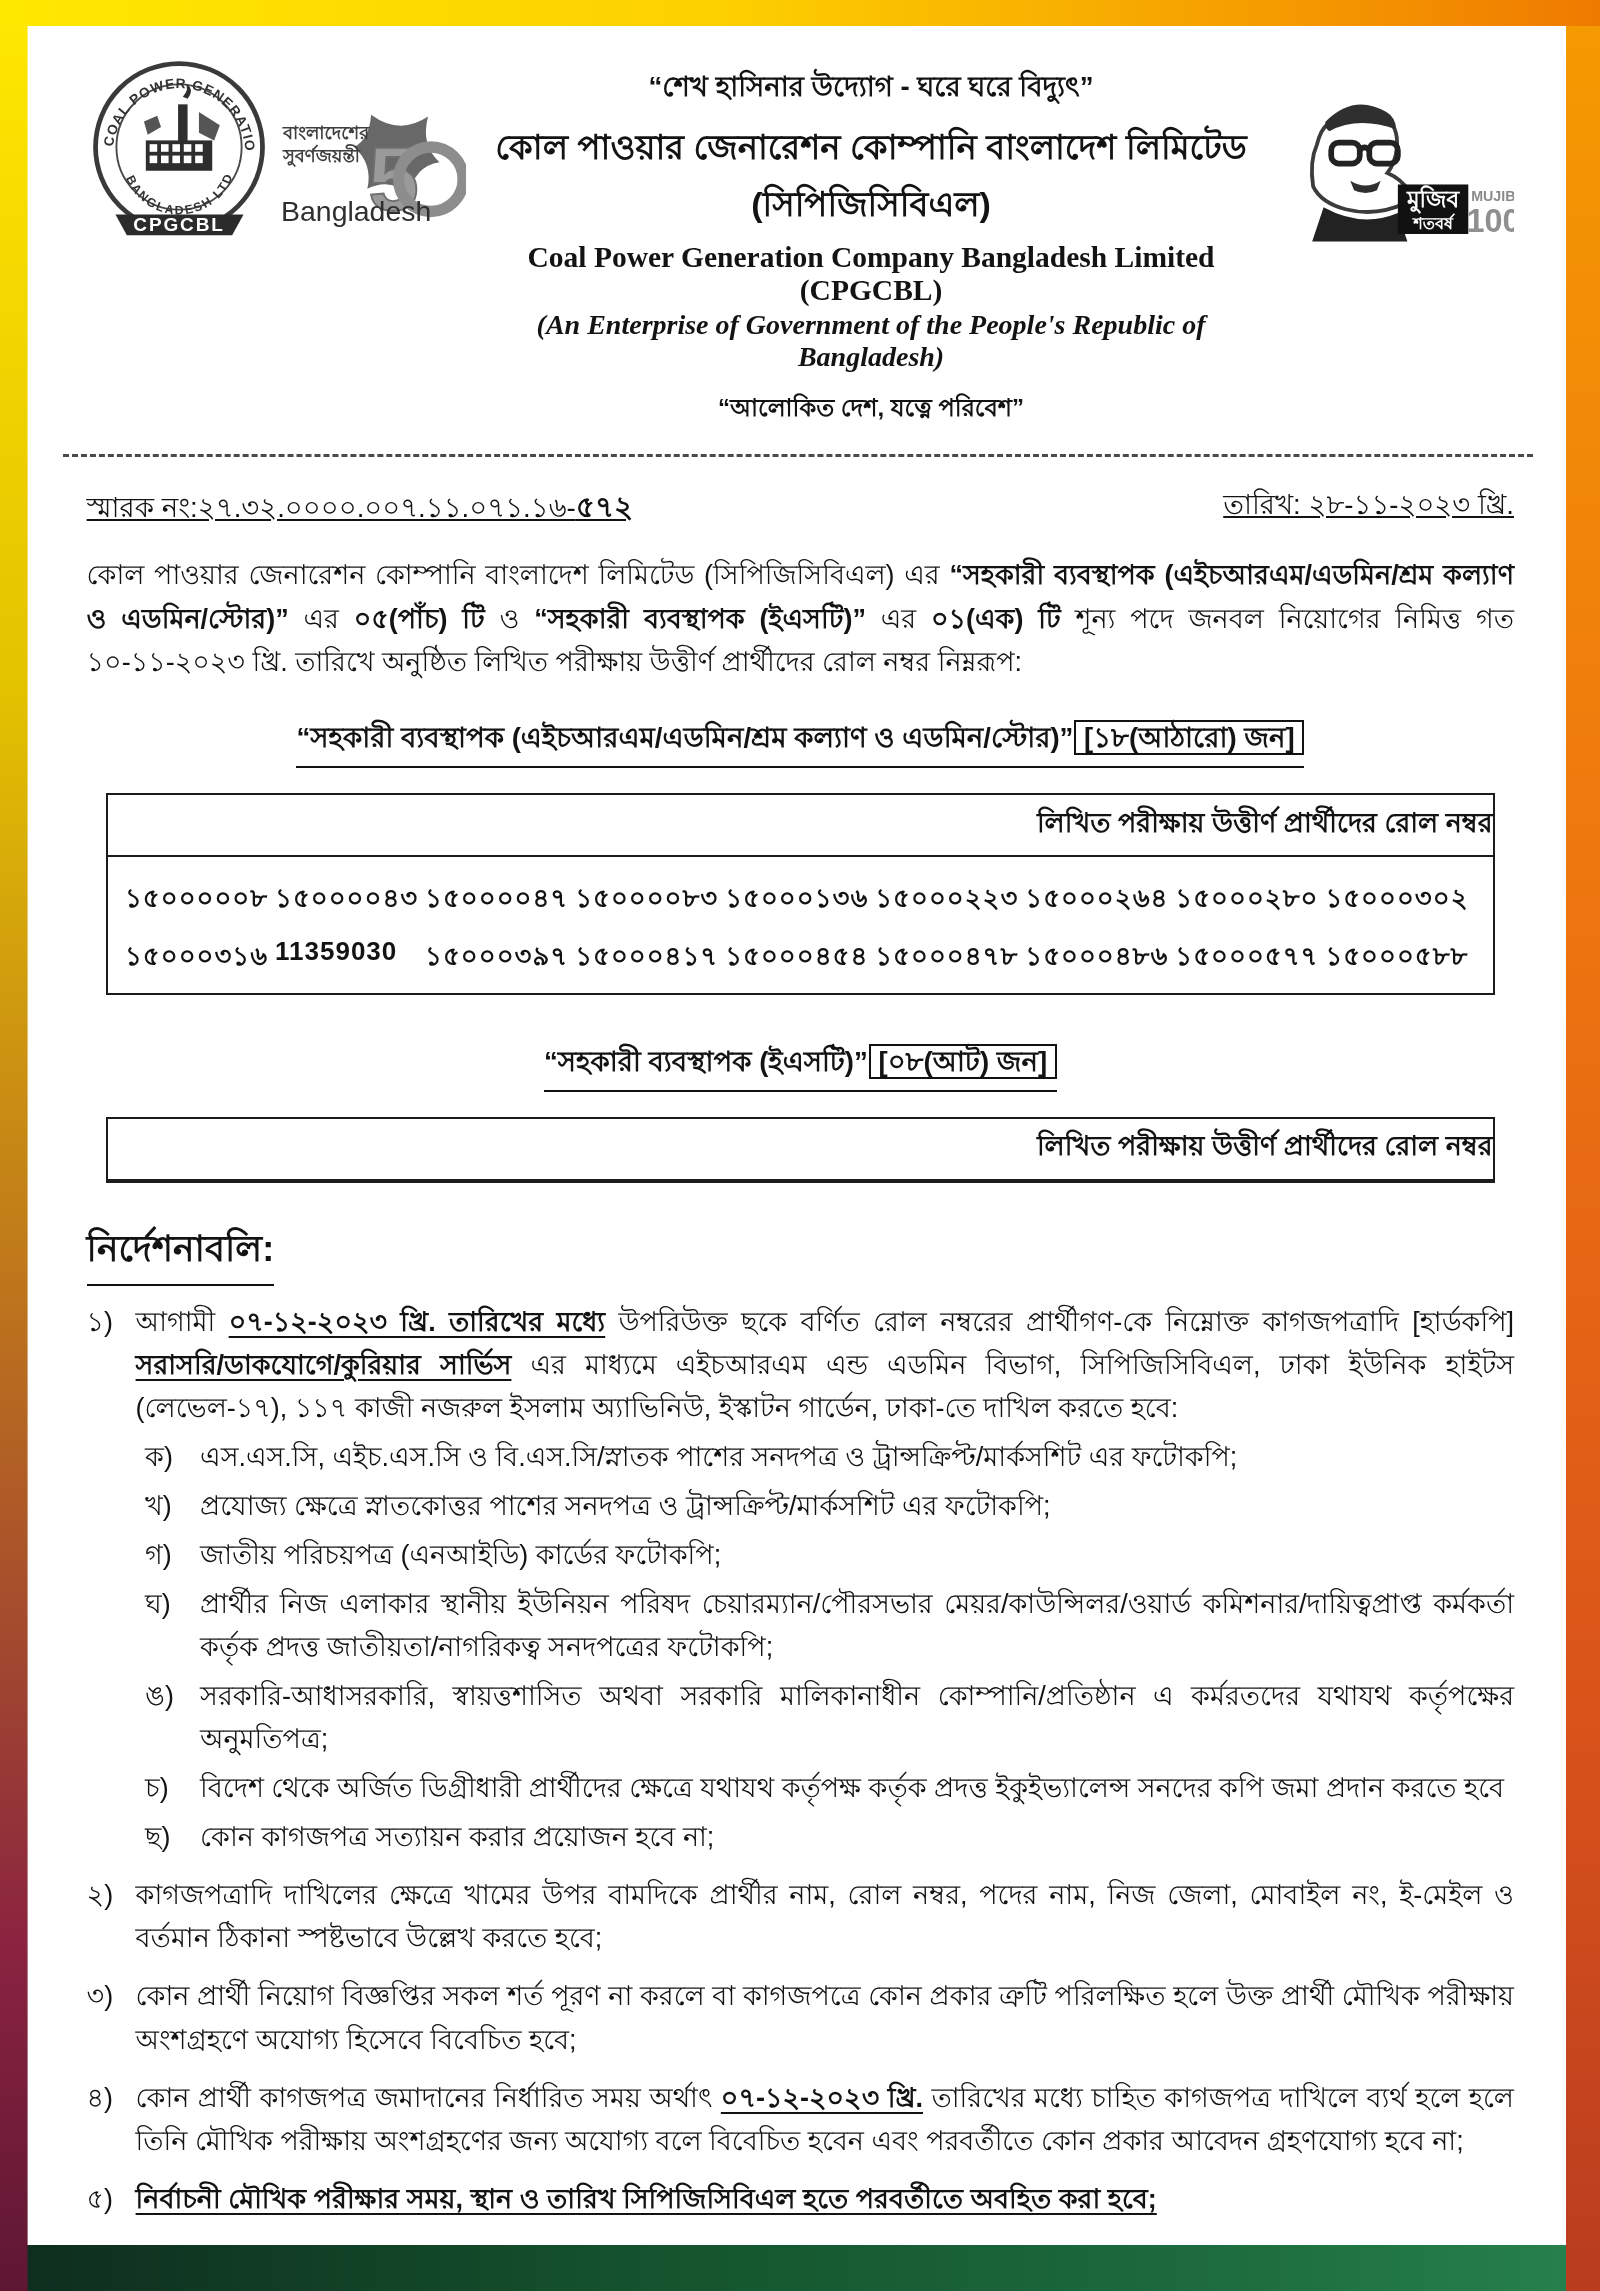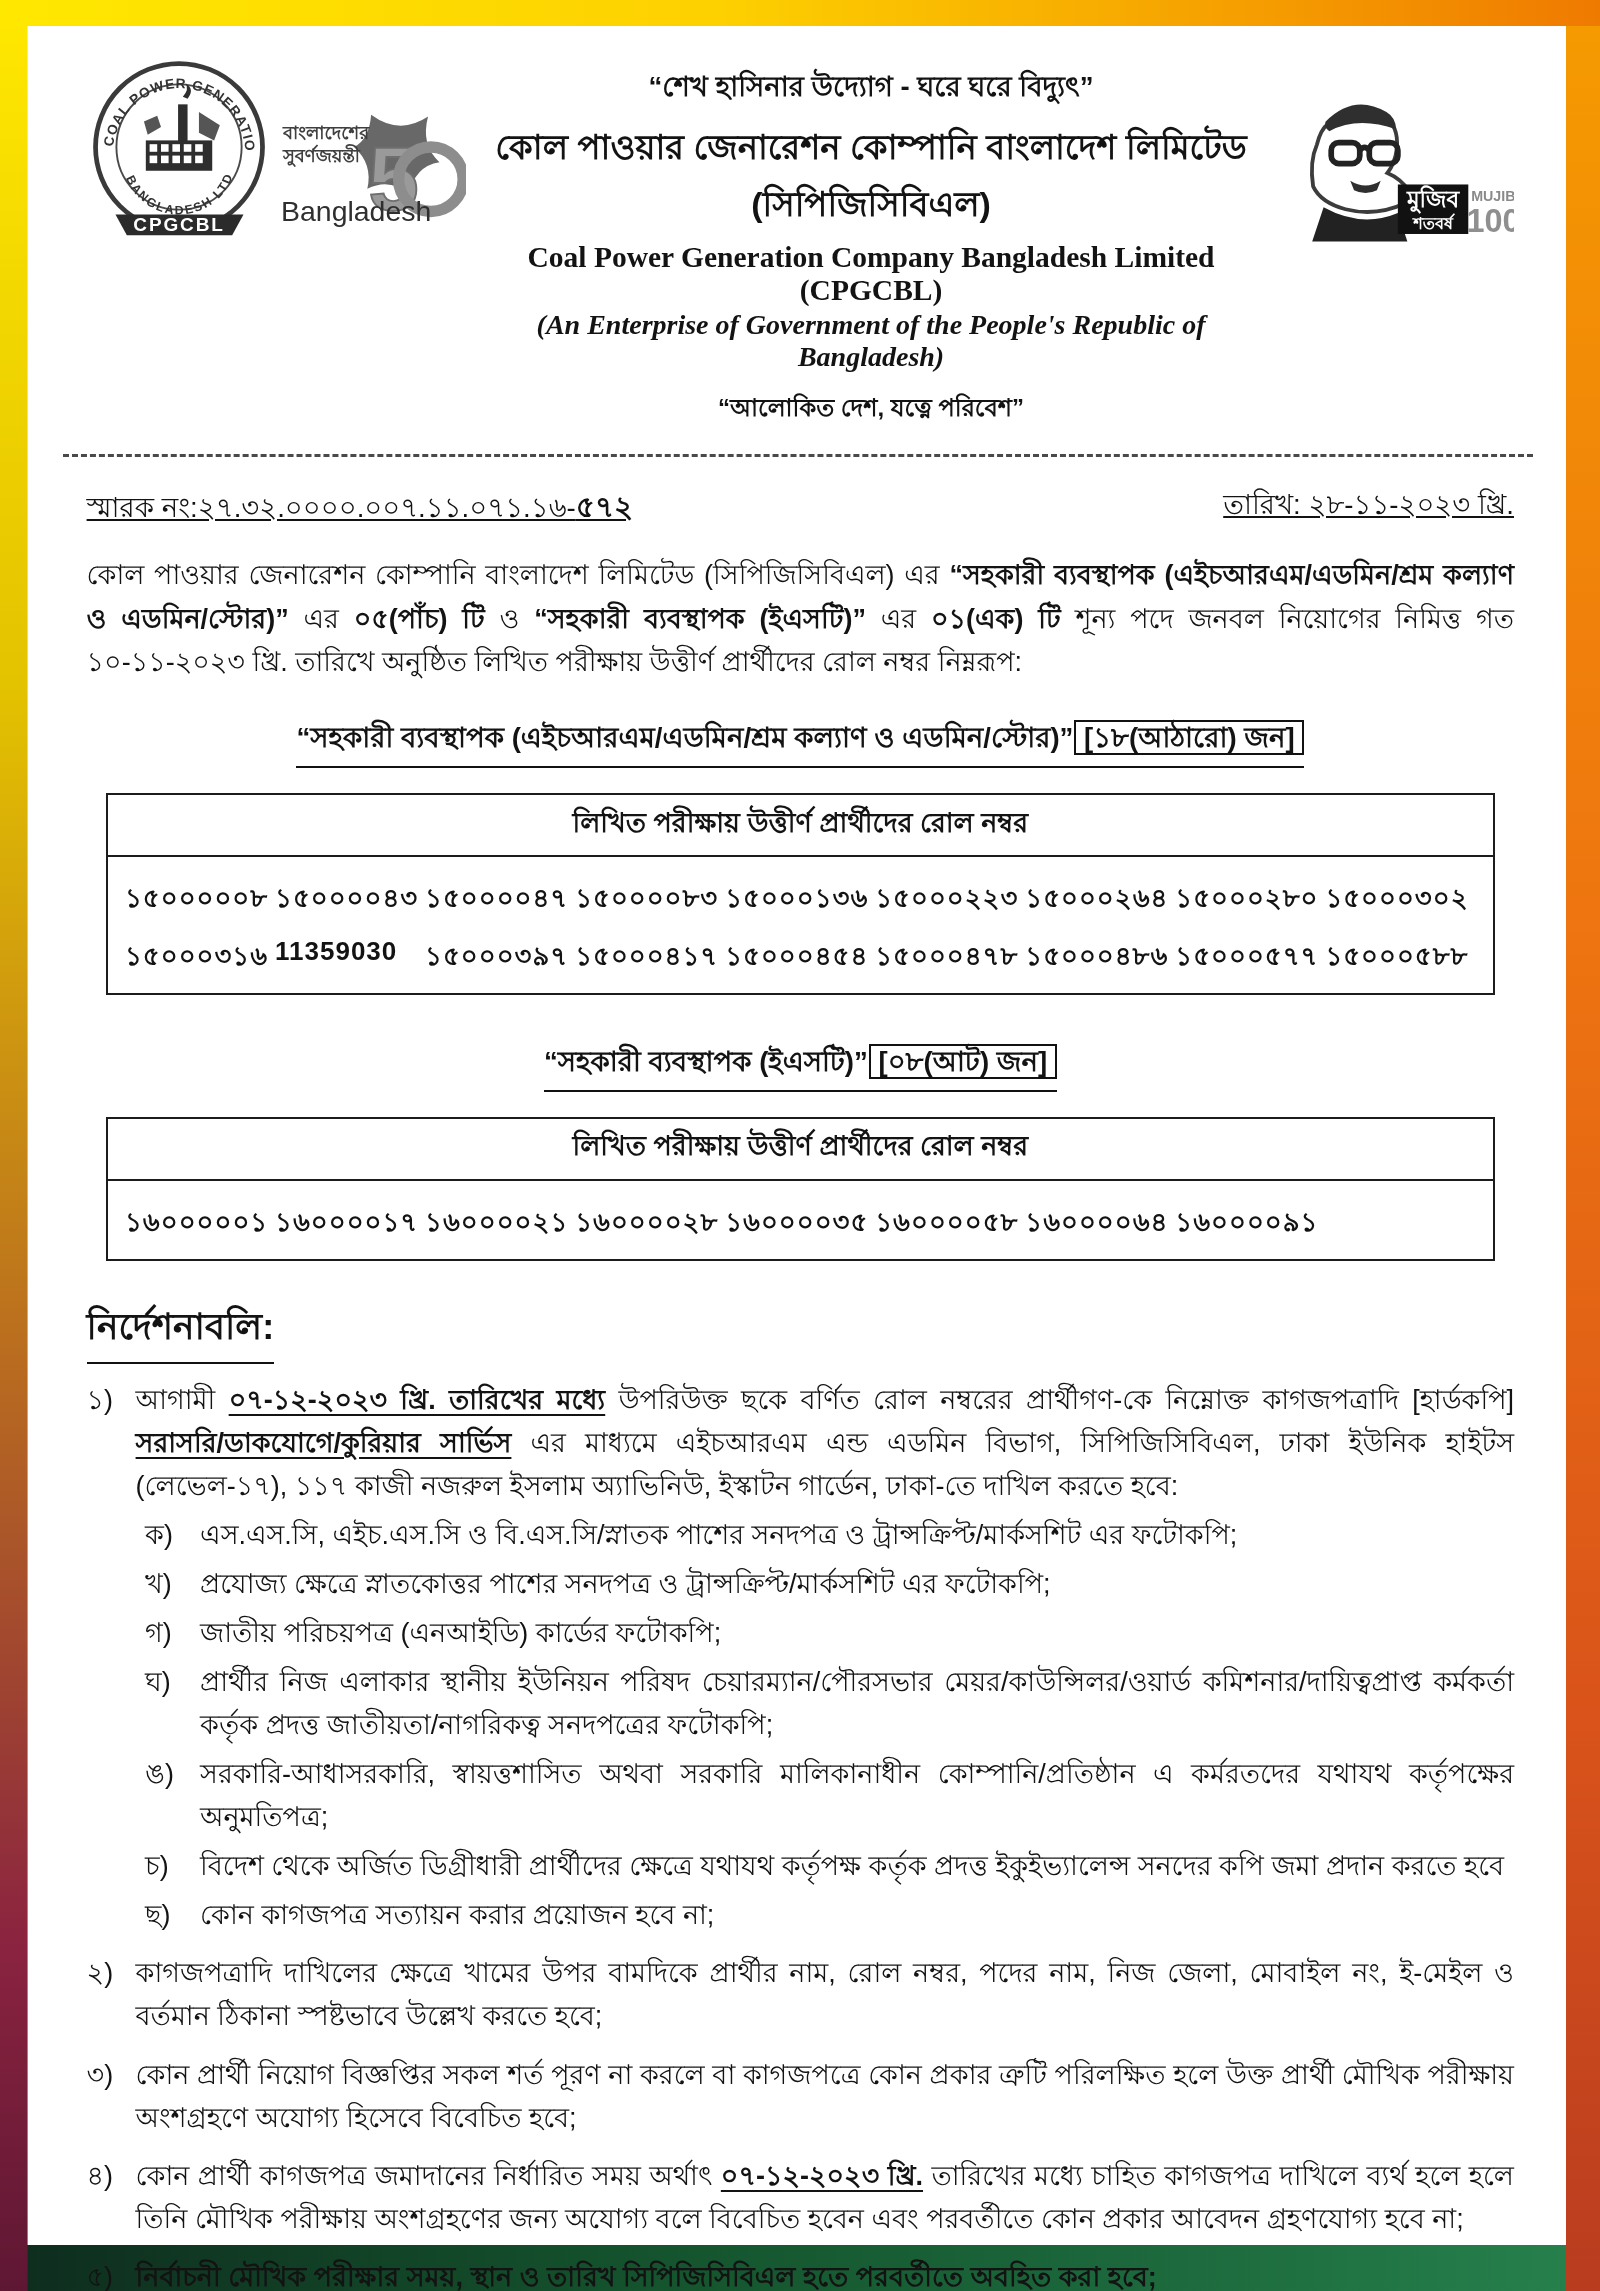--- a/index.html
+++ b/index.html
@@ -31,21 +31,21 @@
   .title-wrap{text-align:center;margin-top:9.5px;}
   .title{display:inline-block;font-size:29.5px;font-weight:bold;border-bottom:2.9px solid #111;padding-bottom:1.9px;}
   
   .intro{font-size:27px;line-height:1.62;text-align:justify;margin:21px 0 0 0;}
   
   .sec-head{text-align:center;margin:32px 0 0 0;font-size:27.6px;font-weight:bold;}
   .sec-head .inner{display:inline-block;border-bottom:2.9px solid #111;padding-bottom:2.9px;}
   .count-box{border:2.4px solid #111;padding:0 7.6px;margin-left:1px;}
   
   .roll-table{border:2.9px solid #1c1c1c;margin:25px auto 0 auto;width:97%;}
-  .rt-head{text-align:center;font-weight:bold;font-size:27px;padding:6.7px 0 8.6px 0;border-bottom:2.9px solid #1c1c1c;}
+  .rt-head{text-align:right;font-weight:bold;font-size:27px;padding:6.7px 0 8.6px 0;border-bottom:2.9px solid #1c1c1c;}
   .rt-body{padding:7.6px 17px 13.3px 17px;}
   .rt-row{display:flex;}
   .rt-cell{width:11.11%;font-size:26px;font-weight:bold;letter-spacing:1px;padding-top:13.3px;white-space:nowrap;}
   
   .instr-head{font-size:36px;font-weight:bold;margin-top:38px;}
   .instr-head span{display:inline-block;border-bottom:2.9px solid #111;padding-bottom:2.9px;}
   .ins-item{display:flex;margin-top:15px;font-size:27px;line-height:1.6;}
   .ins-num{flex:0 0 49px;}
   .ins-body{flex:1;text-align:justify;}
   .sub-list{margin-top:5.7px;}
@@ -170,32 +170,20 @@
             <div class="rt-cell">১৫০০০৫৮৮</div>
           </div>
         </div>
     </div>
 
     <h3 class="sec-head" style="margin-top:46px;">
       <span class="inner"><span>“সহকারী ব্যবস্থাপক (ইএসটি)”</span><span class="count-box">[০৮(আট) জন]</span></span>
     </h3>
     <div class="roll-table">
       <div class="rt-head">লিখিত পরীক্ষায় উত্তীর্ণ প্রার্থীদের রোল নম্বর</div>
-      <div class="rt-body">
-          <div class="rt-row">
-            <div class="rt-cell">১৬০০০০০১</div>
-            <div class="rt-cell">১৬০০০০১৭</div>
-            <div class="rt-cell">১৬০০০০২১</div>
-            <div class="rt-cell">১৬০০০০২৮</div>
-            <div class="rt-cell">১৬০০০০৩৫</div>
-            <div class="rt-cell">১৬০০০০৫৮</div>
-            <div class="rt-cell">১৬০০০০৬৪</div>
-            <div class="rt-cell">১৬০০০০৯১</div>
-          </div>
-        </div>
     </div>
 
     <div class="instr-head"><span>নির্দেশনাবলি:</span></div>
     <div>
         <div class="ins-item">
           <div class="ins-num">১)</div>
           <div class="ins-body"><span>আগামী </span><span class="b u">০৭-১২-২০২৩ খ্রি. তারিখের মধ্যে</span><span> উপরিউক্ত ছকে বর্ণিত রোল নম্বরের প্রার্থীগণ-কে নিম্নোক্ত কাগজপত্রাদি [হার্ডকপি] </span><span class="b u">সরাসরি/ডাকযোগে/কুরিয়ার সার্ভিস</span><span> এর মাধ্যমে এইচআরএম এন্ড এডমিন বিভাগ, সিপিজিসিবিএল, ঢাকা ইউনিক হাইটস (লেভেল-১৭), ১১৭ কাজী নজরুল ইসলাম অ্যাভিনিউ, ইস্কাটন গার্ডেন, ঢাকা-তে দাখিল করতে হবে:</span><div class="sub-list">
               <div class="sub-item">
                 <div class="sub-num">ক)</div>
                 <div class="sub-body"><span>এস.এস.সি, এইচ.এস.সি ও বি.এস.সি/স্নাতক পাশের সনদপত্র ও ট্রান্সক্রিপ্ট/মার্কসশিট এর ফটোকপি;</span></div>

